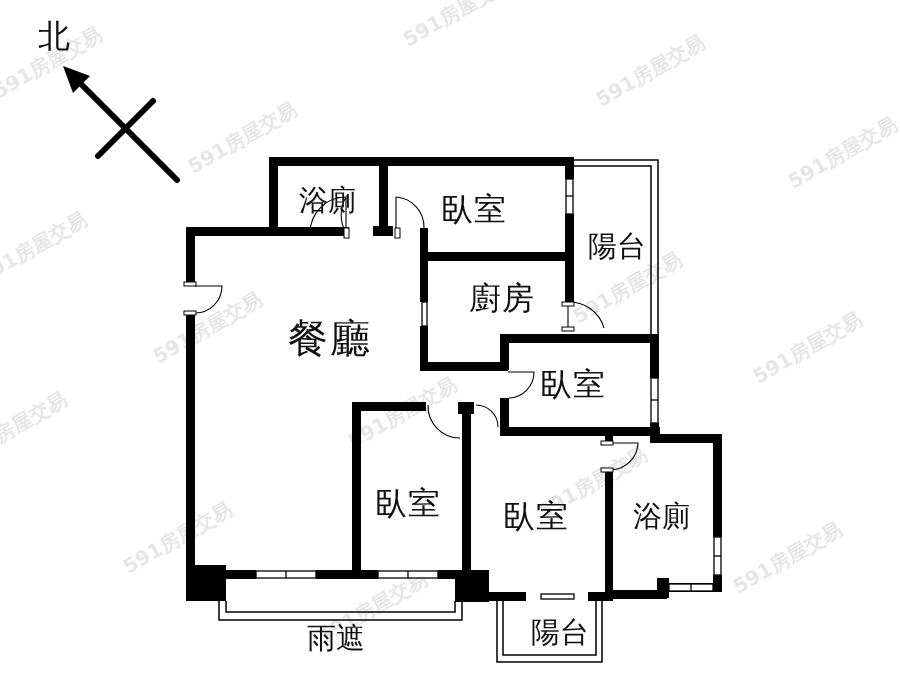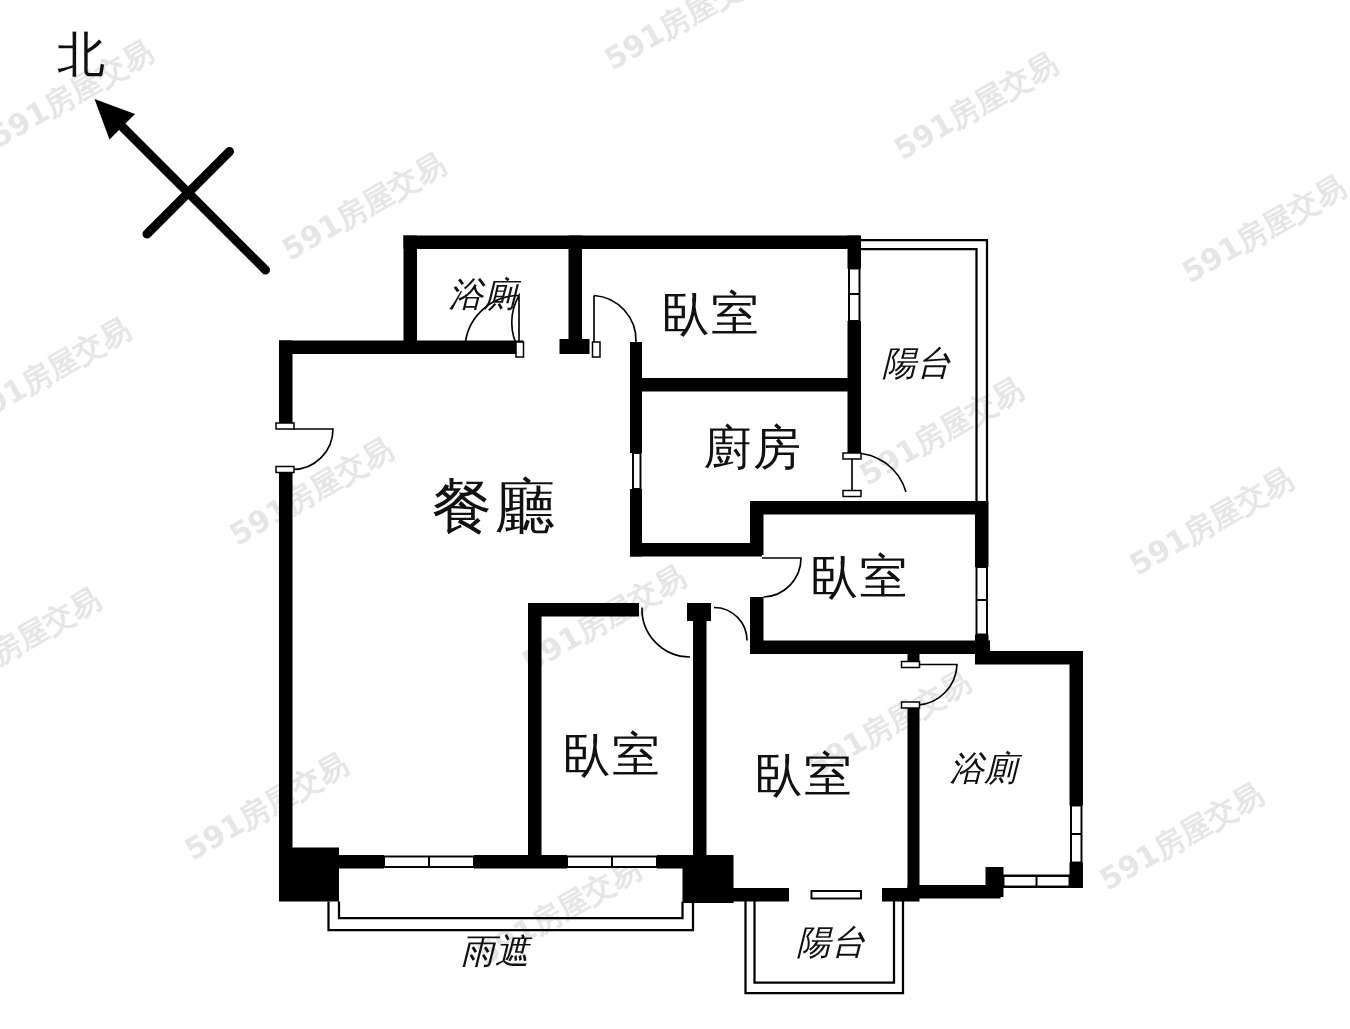--- a/index.html
+++ b/index.html
@@ -1,21 +1,21 @@
 <!DOCTYPE html>
 <html><head>
   <meta charset="utf-8">
   <style>
     html, body { margin: 0; padding: 0; background: #ffffff; }
     #stage { position: relative; width: 900px; height: 686px; overflow: hidden; background: #ffffff; }
     svg { position: absolute; left: 0; top: 0; }
     .label { position: absolute; color: #111; font-family: "DejaVu Serif", serif; white-space: nowrap; line-height: 1; }
     .lg { font-size: 40px; letter-spacing: 2px; }
     .md { font-size: 32px; letter-spacing: 1px; }
-    .sm { font-size: 23px; font-style: italic; }
+    .sm { font-size: 29px; }
     .wm { position: absolute; color: #e6e6e6; font-family: "DejaVu Sans", sans-serif; font-size: 20px; font-weight: bold; transform: rotate(-30deg); transform-origin: left center; white-space: nowrap; }
   </style>
 </head>
 <body>
 
 <div id="stage">
 
   <div class="wm" style="left:405px;top:28px;">591房屋交易</div>
   <div class="wm" style="left:-5px;top:80px;">591房屋交易</div>
   <div class="wm" style="left:598px;top:88px;">591房屋交易</div>

